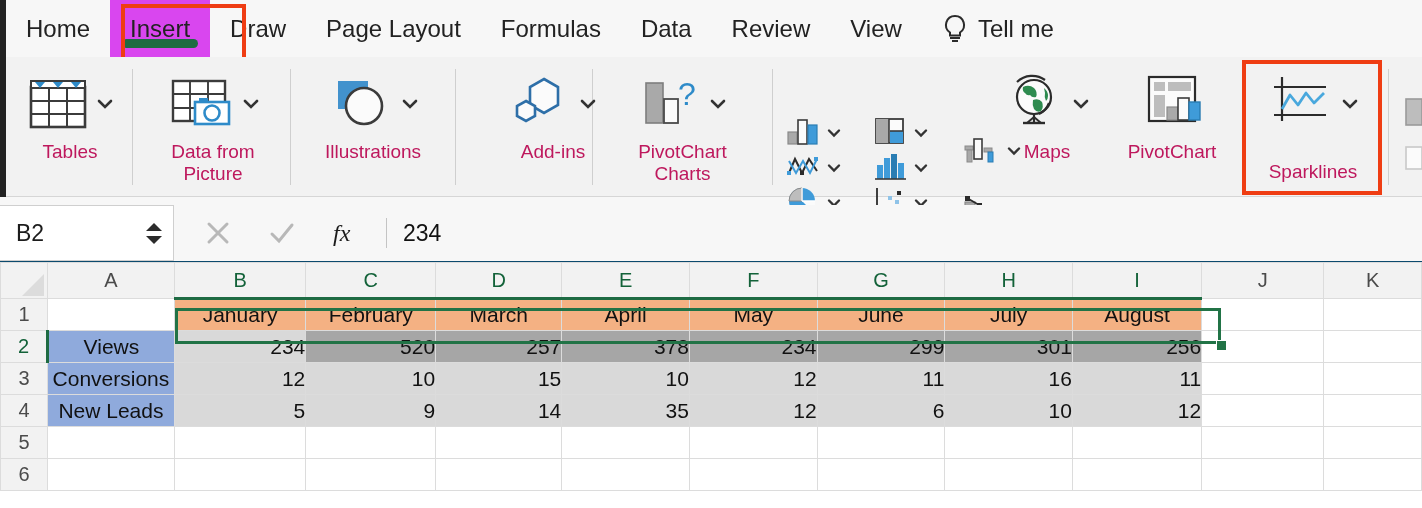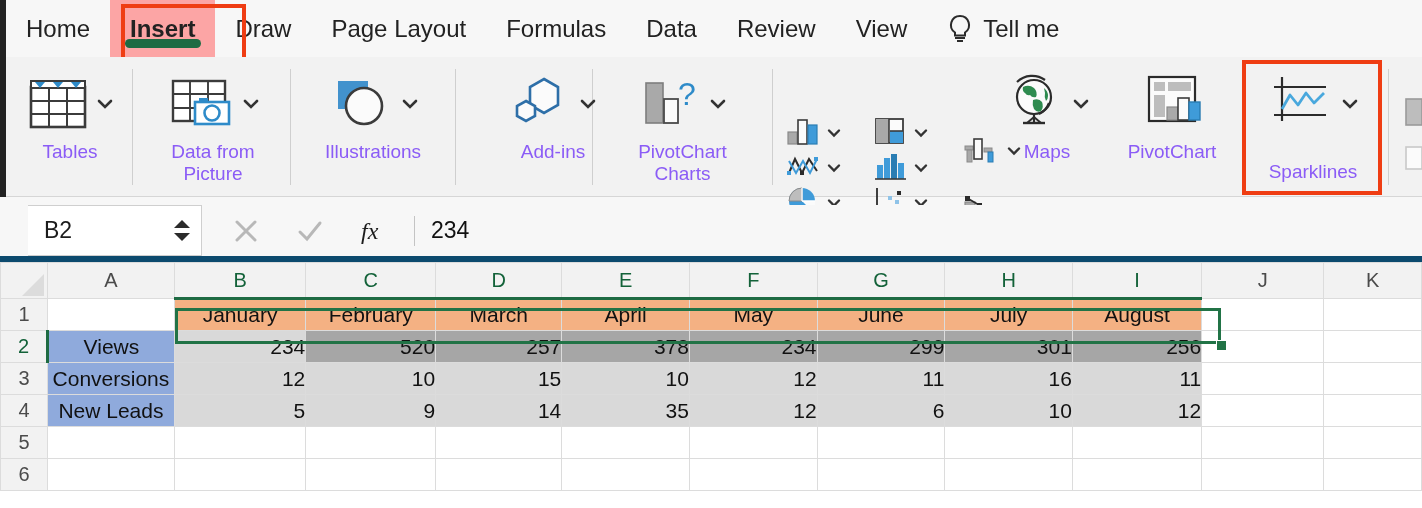--- a/index.html
+++ b/index.html
@@ -22,21 +22,21 @@
   }
   .tab {
     position: relative;
     height: 57px;
     display: flex; align-items: center; justify-content: center;
     padding: 0 20px;
     font-size: 24px; color: #222;
     white-space: nowrap;
     cursor: default;
   }
-  .tab.active { font-weight: bold; background: #fca5a5; }
+  .tab.active { font-weight: normal; background: #d946ef; }
   .tab.active .underline {
     position: absolute; bottom: 9px; left: 50%; transform: translateX(-50%);
     width: 76px; height: 9px; border-radius: 5px; background: #1e6b43;
   }
   .tab .bulb { margin-right: 10px; display: inline-flex; }
   .annot-tab {
     position: absolute; left: 121px; top: 4px; width: 125px; height: 57px;
     border: 4px solid #ef3d13; pointer-events: none;
   }
 
@@ -48,21 +48,21 @@
   }
   .ribbon .blackedge { position: absolute; left: 0; top: 0; width: 6px; height: 140px; background: #222; }
   .rgroup {
     position: absolute; top: 0; height: 140px;
     display: flex; flex-direction: column; align-items: center; justify-content: flex-start;
     padding-top: 14px;
   }
   .rsep { position: absolute; top: 12px; width: 1px; height: 116px; background: #cfcfcf; }
   .ricon-row { display: flex; align-items: center; justify-content: center; height: 66px; }
   .rlabel {
-    font-size: 19px; color: #8b5cf6; text-align: center; line-height: 1.16;
+    font-size: 19px; color: #be185d; text-align: center; line-height: 1.16;
     margin-top: 4px; white-space: pre-line;
   }
   .chev { margin-left: 8px; display: inline-block; }
   .chev svg { display: block; }
 
   
   .chart-matrix {
     position: absolute; top: 58px; display: flex; gap: 0;
   }
   .cm-col { display: flex; flex-direction: column; }
@@ -70,22 +70,22 @@
   .cm-cell .chev { margin-left: 7px; }
 
   .annot-spark {
     position: absolute; left: 1242px; top: 60px; width: 140px; height: 135px;
     border: 4px solid #ef3d13; pointer-events: none;
   }
 
   
   .fbar {
     position: absolute; left: 0; top: 205px; width: 1422px; height: 57px;
-    background: #f7f7f7; border-bottom: 6px solid #0c4a6e;
-    display: flex; align-items: stretch; padding-left: 28px;
+    background: #f7f7f7; border-bottom: 1px solid #0c4a6e;
+    display: flex; align-items: stretch;
   }
   .namebox {
     width: 174px; background: #fff; border: 1px solid #cfcfcf; border-left: none;
     display: flex; align-items: center; padding: 0 10px 0 16px;
   }
   .namebox .nbval { font-size: 23px; color: #1c1c1c; flex: 1; }
   .spin { display: flex; flex-direction: column; gap: 3px; }
   .fbtns { display: flex; align-items: center; gap: 12px; padding-left: 18px; }
   .fbtn { width: 52px; height: 57px; display: flex; align-items: center; justify-content: center; }
   .fxdiv { width: 1px; height: 30px; background: #c4c4c4; margin: 0 6px 0 2px; align-self: center; }

